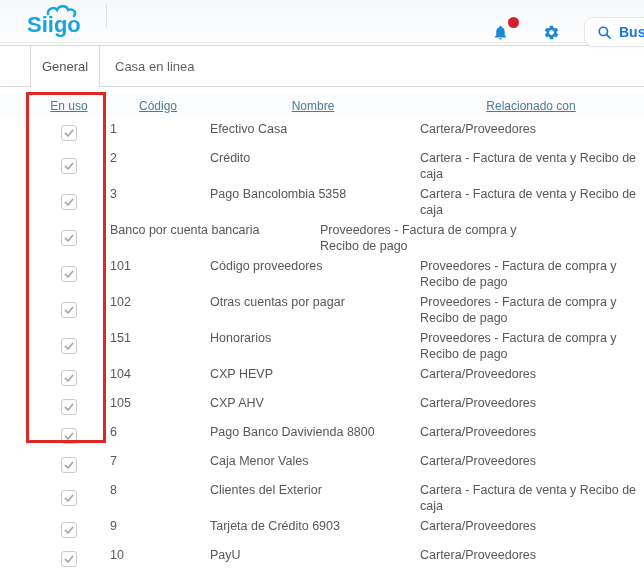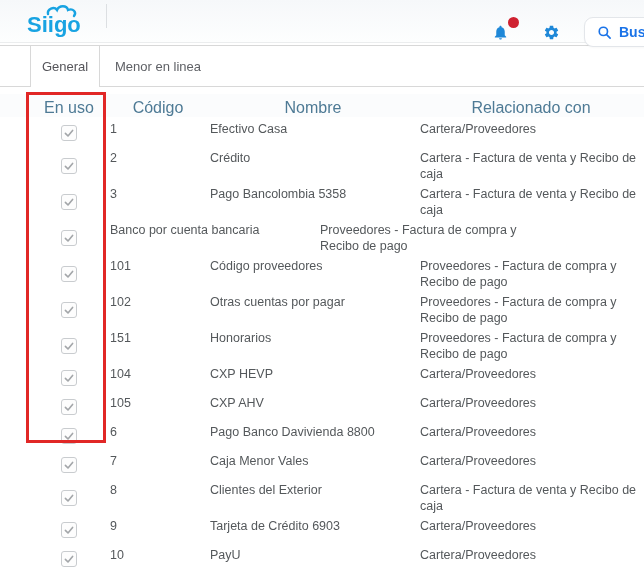--- a/index.html
+++ b/index.html
@@ -55,22 +55,22 @@
     margin-left:30px; width:70px;
     border-left:1px solid #d8d8d8; border-right:1px solid #d8d8d8;
     margin-bottom:-1px; background:#fff;
     color:#55555a;
   }
   .tab.plain { padding:0 15px; }
 
   
   .content { padding-top:7px; }
   .thead {
-    display:flex; height:23px; align-items:flex-end;
-    font-size:16px; color:#4e7a95; background:#fbfcfd;
+    display:flex; height:23px; align-items:center;
+    font-size:12px; color:#4e7a95; background:#fbfcfd;text-decoration:underline;
   }
   .th { text-align:center; }
   .col-check { width:78px; padding-left:30px; flex:none; }
   .th.col-check { padding-left:30px; width:108px; }
   .col-code  { width:100px; flex:none; }
   .col-name  { width:210px; flex:none; }
   .col-rel   { width:226px; flex:none; }
 
   .rows { }
   .row {
@@ -143,21 +143,21 @@
       </button>
     </div>
   </div>
 
   <div class="tab-gap"></div>
   <div class="tabstrip">
     <div class="tab active">
       <span>General</span>
     </div>
     <div class="tab plain">
-      <span>Menor en linea</span>
+      <span>Casa en linea</span>
     </div>
   </div>
 
   <div class="content">
     <div class="thead">
       <div class="th col-check">En uso</div>
       <div class="th col-code">Código</div>
       <div class="th col-name">Nombre</div>
       <div class="th col-rel">Relacionado con</div>
     </div>

